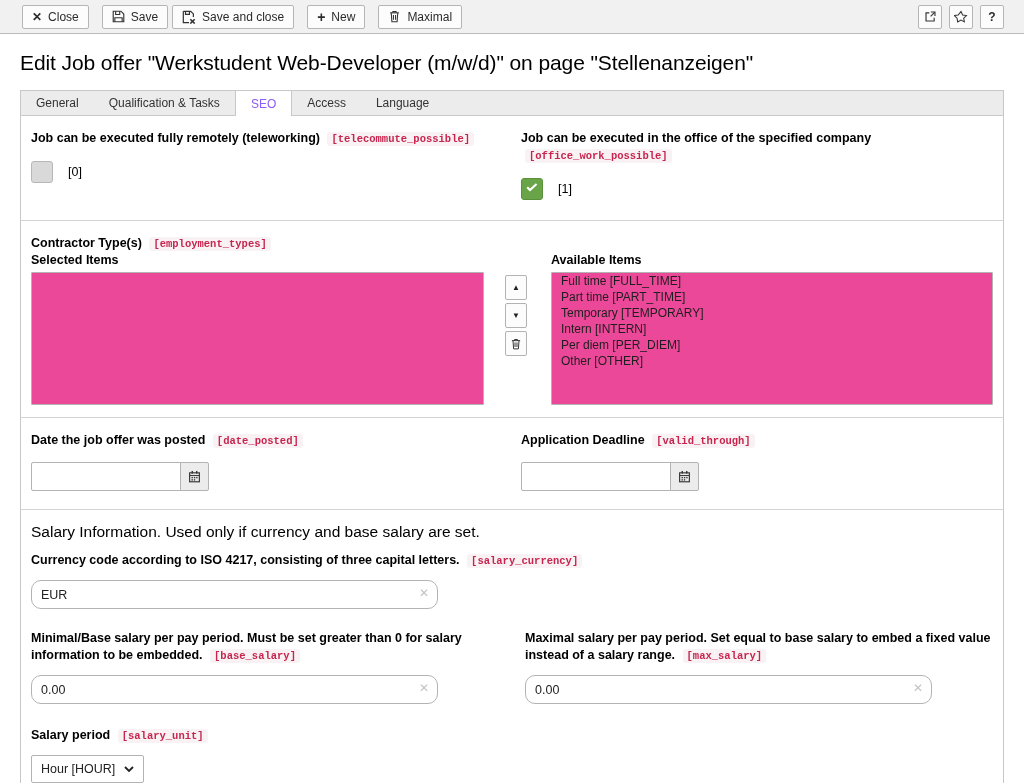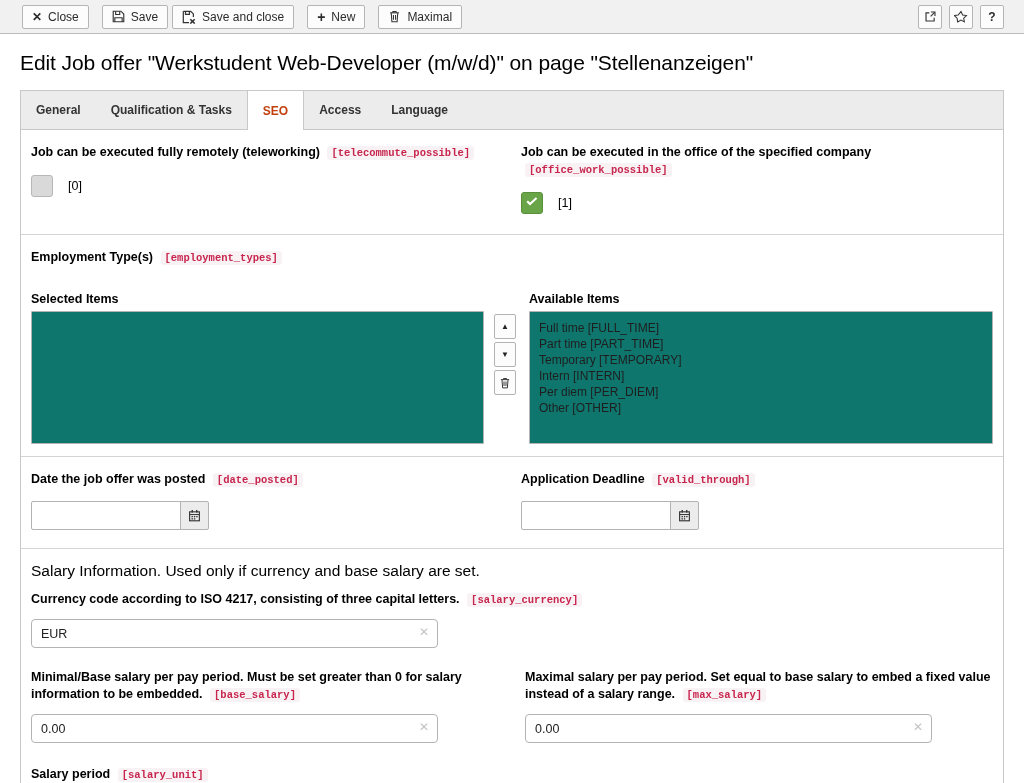--- a/index.html
+++ b/index.html
@@ -35,32 +35,31 @@
   }
 
   
   .page-title {
     font-size: 21px; font-weight: 400; color: #000;
     margin: 17px 20px 15px 20px; letter-spacing: -0.1px; white-space: nowrap;
   }
 
   
   .tabs {
-    display: flex; margin: 0 20px; height: 39px;
+    display: flex; margin: 0 20px; height: 25px;
     background: #ececec; border: 1px solid #c8c8c8; border-bottom: none;
     position: relative;
-    font-weight: bold;
   }
   .tab {
     display: flex; align-items: center; padding: 0 15px;
     font-size: 12px; color: #333; position: relative;
   }
   .tab.active {
     background: #fff; border-left: 1px solid #c8c8c8; border-right: 1px solid #c8c8c8;
-    margin-bottom: -1px; z-index: 3; color: #c2410c;
+    margin-bottom: -1px; z-index: 3; color: #8b5cf6;
   }
 
   
   .panel {
     margin: 0 20px; border: 1px solid #c8c8c8; background: #fff;
     position: relative; z-index: 1;
   }
   .sec { padding: 14px 10px 20px 10px; }
   .sec + .sec { border-top: 1px solid #d4d4d4; }
   .grid2 { display: grid; grid-template-columns: 1fr 1fr; column-gap: 18px; }
@@ -76,27 +75,27 @@
   .checkrow { margin-top: 13px; display: flex; align-items: center; gap: 15px; }
   .checkbox {
     width: 22px; height: 22px; border-radius: 3px;
     display: inline-flex; align-items: center; justify-content: center;
   }
   .checkbox.off { background: #d9d9d9; border: 1px solid #b7b7b7; }
   .checkbox.on  { background: #69a548; border: 1px solid #59913a; }
   .checkval { font-size: 12.5px; }
 
   
-  .selrow { display: flex; margin-top: 25px; }
+  .selrow { display: flex; margin-top: 0; gap: 11px; }
   .sel-col { width: 453px; }
   .avail-col { flex: 1; }
   .subhdr { font-size: 12.5px; font-weight: 700; margin-bottom: 5px; }
   .listbox {
-    border: 1px solid #b3b3b3; border-radius: 1px; background: #0f766e;
-    height: 133px; overflow: hidden; padding-top: 8px;
+    border: 1px solid #b3b3b3; border-radius: 1px; background: #ec4899;
+    height: 133px; overflow: hidden; padding-top: 0;
   }
   .listbox .li { font-size: 12px; line-height: 16px; padding: 0 9px; color: #1e1e1e; white-space: nowrap; }
   .midcol { width: 22px; margin: 22px 13px 0 10px; display: flex; flex-direction: column; gap: 3px; }
   .midbtn {
     width: 22px; height: 25px; border: 1px solid #b3b3b3; background: #fcfcfc;
     border-radius: 2px; display: flex; align-items: center; justify-content: center;
     font-size: 8px; color: #222;
   }
 
   
@@ -109,21 +108,21 @@
   .addon {
     width: 29px; height: 29px; margin-left: -1px;
     border: 1px solid #b3b3b3; border-radius: 0 2px 2px 0; background: #ececec;
     display: flex; align-items: center; justify-content: center;
   }
 
   
   .sal-heading { font-size: 15.5px; font-weight: 400; margin: 1px 0 11px 0; }
   .clearable { position: relative; width: 407px; margin-top: 10px; }
   .clearable input {
-    width: 100%; height: 29px; border: 1px solid #b3b3b3; border-radius: 4px;
+    width: 100%; height: 29px; border: 1px solid #b3b3b3; border-radius: 10px;
     font-size: 12.5px; font-family: "Liberation Sans", sans-serif;
     padding: 0 26px 0 9px; background: #fff; outline: none; color: #222;
   }
   .clearx {
     position: absolute; right: 9px; top: 7px; font-size: 12px; color: #c3c3c3; line-height: 1;
   }
   .salgrid { display: grid; grid-template-columns: 1fr 1fr; column-gap: 26px; margin-top: 21px; }
   .period { margin-top: 23px; }
   .selectbox {
     margin-top: 10px; width: 113px; height: 28px;
@@ -239,21 +238,21 @@
             </svg>
           </span>
         </span>
         <span class="checkval">[1]</span>
       </div>
     </div>
   </div>
 
   <div class="sec" style="padding-bottom:12px;">
     <div class="lblrow">
-      <span>Employment Type(s)</span>
+      <span>Contractor Type(s)</span>
       <span class="tag">[employment_types]</span>
     </div>
     <div class="selrow">
       <div class="sel-col">
         <div class="subhdr">Selected Items</div>
         <div class="listbox"></div>
       </div>
       <div class="midcol">
         <button class="midbtn">
           <span>▲</span>

